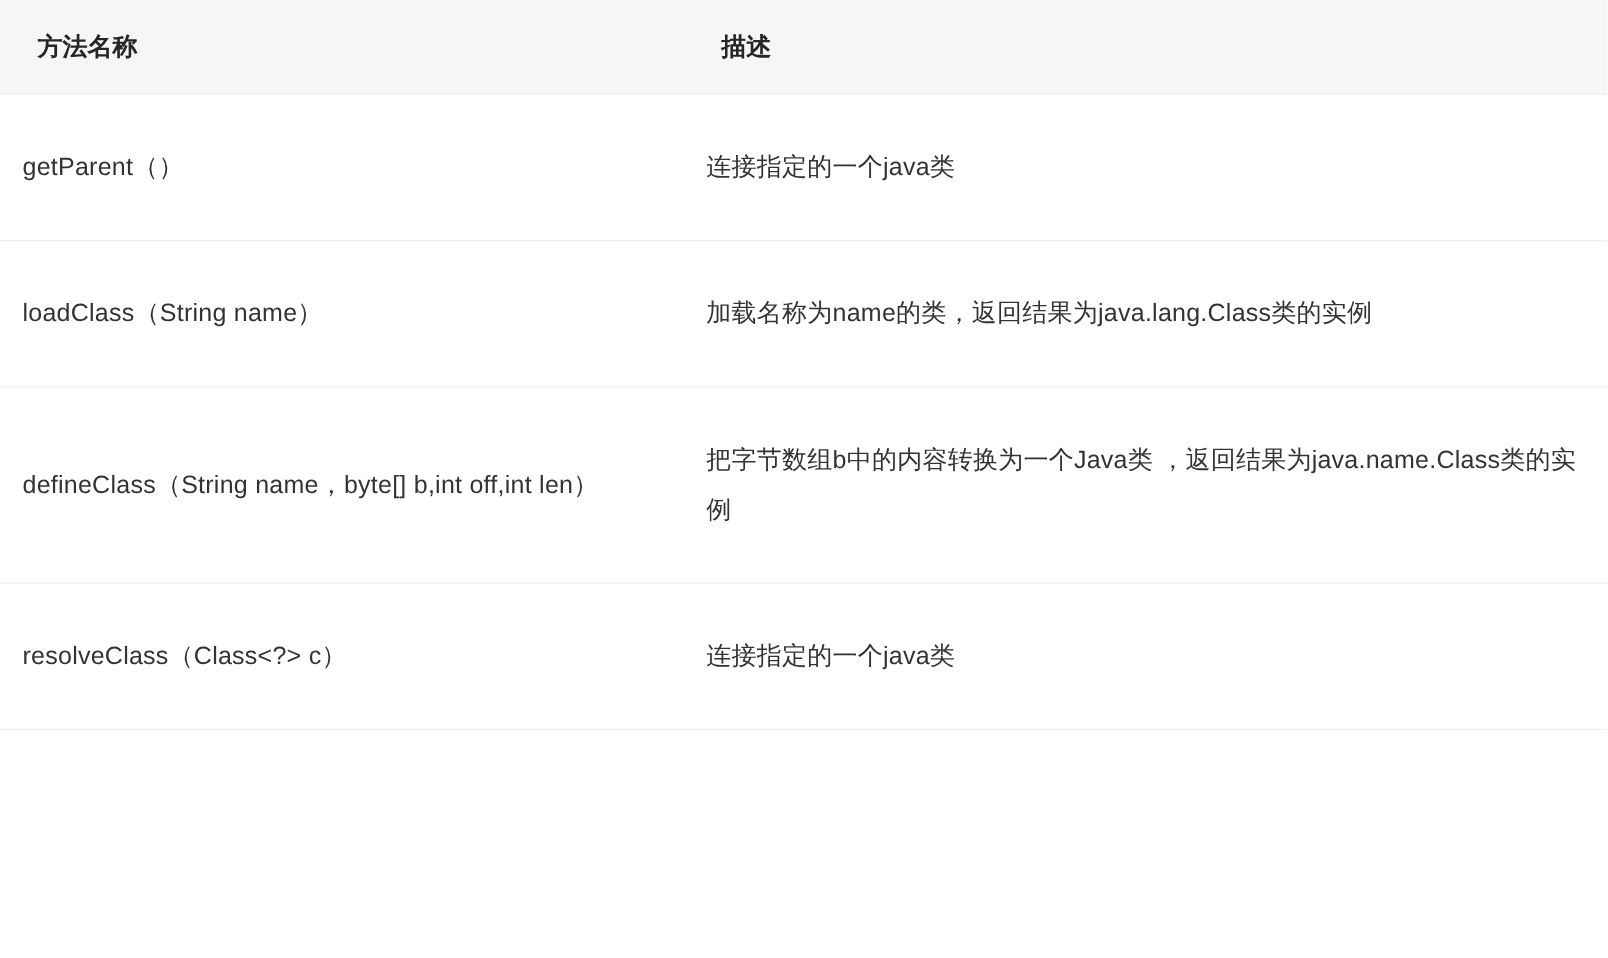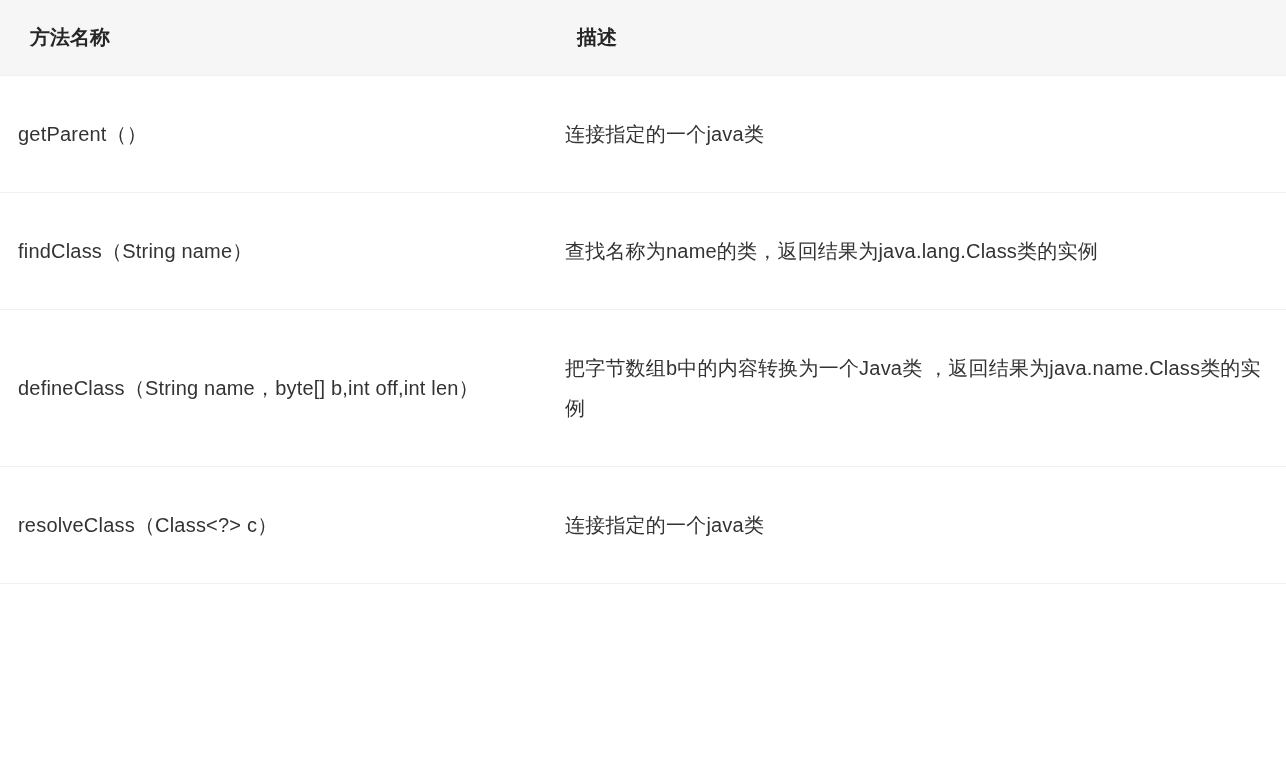--- a/index.html
+++ b/index.html
@@ -45,22 +45,22 @@
       <th class="th">方法名称</th>
       <th class="th">描述</th>
     </tr>
   </thead>
   <tbody>
     <tr class="tr">
       <td class="td method">getParent（）</td>
       <td class="td">连接指定的一个java类</td>
     </tr>
     <tr class="tr">
-      <td class="td method">findClass（String name）</td>
-      <td class="td">查找名称为name的类，返回结果为java.lang.Class类的实例</td>
+      <td class="td method">loadClass（String name）</td>
+      <td class="td">加载名称为name的类，返回结果为java.lang.Class类的实例</td>
     </tr>
     <tr class="tr">
       <td class="td method">defineClass（String name，byte[] b,int off,int len）</td>
       <td class="td">把字节数组b中的内容转换为一个Java类 ，返回结果为java.name.Class类的实例</td>
     </tr>
     <tr class="tr">
       <td class="td method">resolveClass（Class&lt;?&gt; c）</td>
       <td class="td">连接指定的一个java类</td>
     </tr>
   </tbody>

